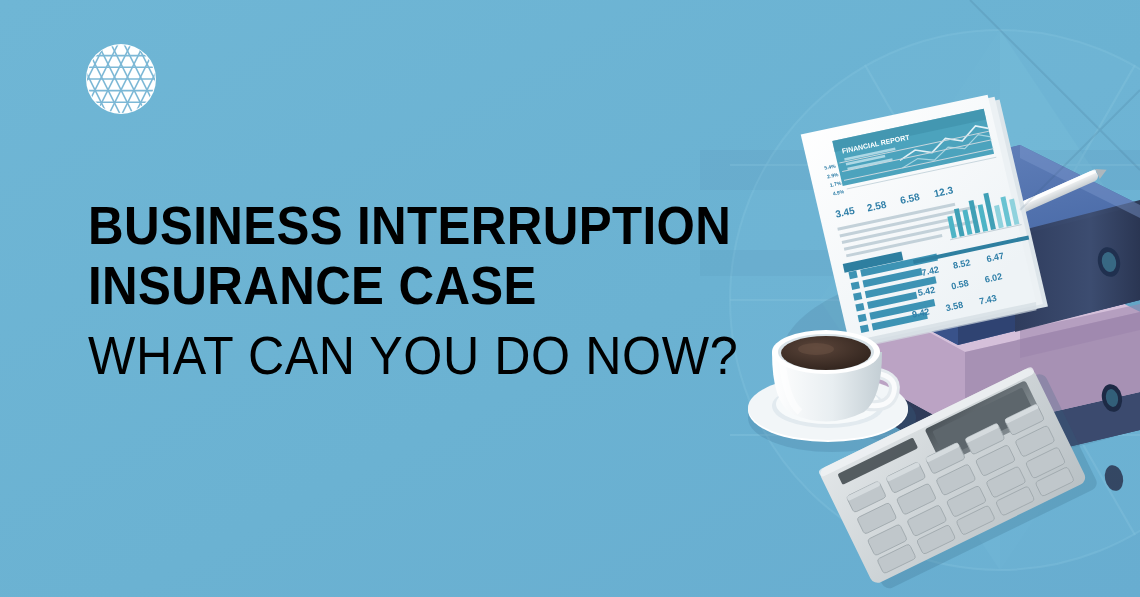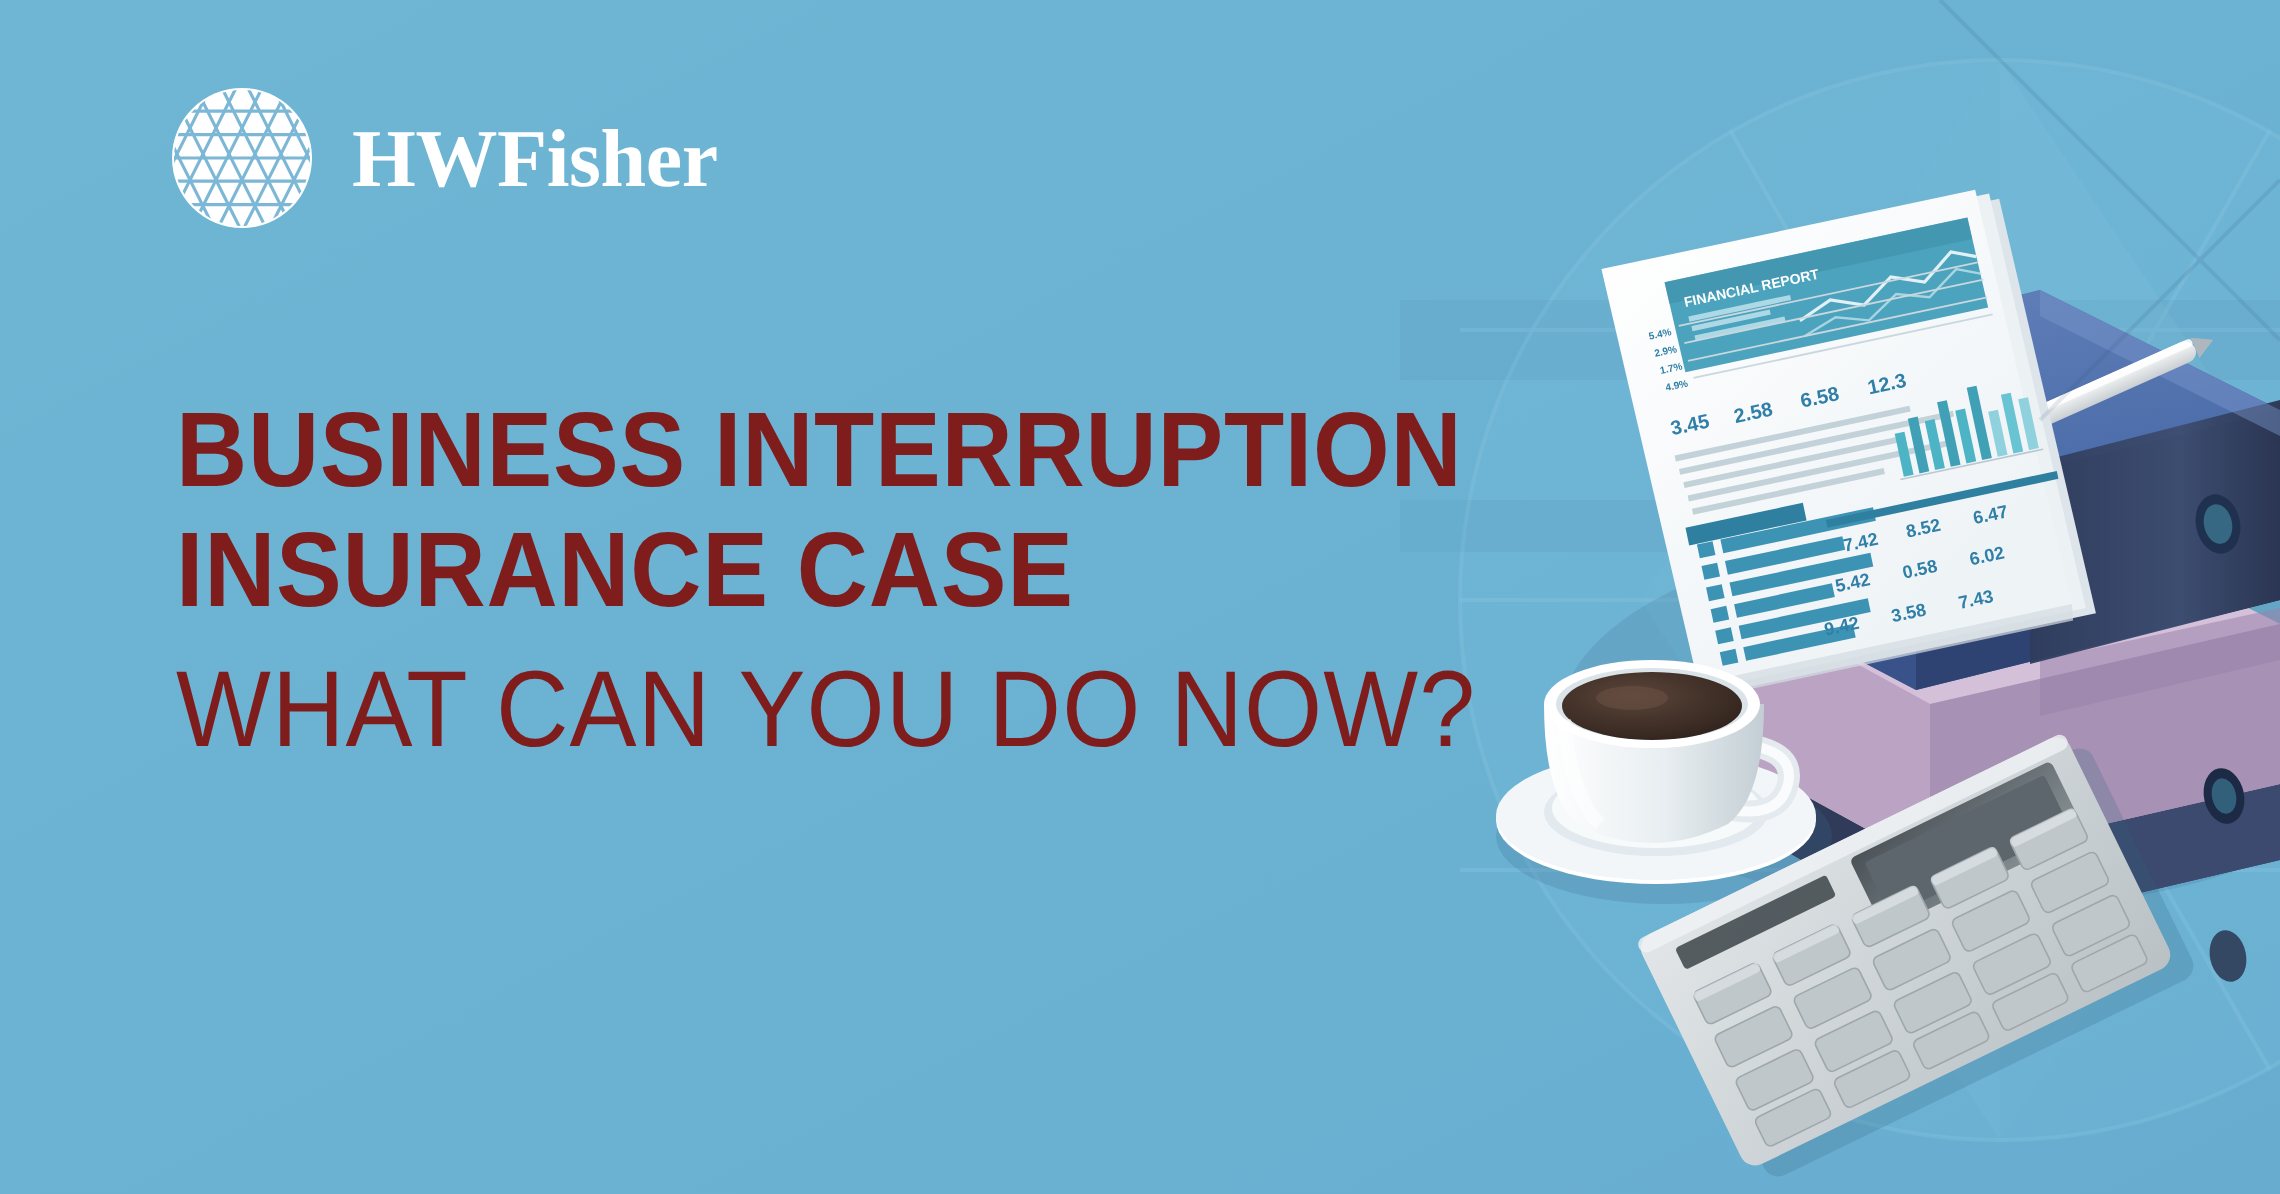--- a/index.html
+++ b/index.html
@@ -54,21 +54,21 @@
     letter-spacing: -0.2px;
     white-space: nowrap;
   }
 
   
   .headline {
     position: absolute;
     left: 88px;
     top: 196px;
     z-index: 20;
-    color: #7f1d1d;
+    color: #000000;
   }
   .hl-line {
     white-space: nowrap;
     font-family: "Liberation Sans Narrow", "Liberation Sans", sans-serif;
     transform-origin: left center;
   }
   .hl-bold {
     font-size: 53px;
     font-weight: 700;
     line-height: 60px;
@@ -174,21 +174,20 @@
 
           <line x1="84" y1="0" x2="44" y2="80"></line>
           <line x1="71" y1="0" x2="31" y2="80"></line>
           <line x1="58" y1="0" x2="18" y2="80"></line>
           <line x1="45" y1="0" x2="5" y2="80"></line>
           <line x1="32" y1="0" x2="-8" y2="80"></line>
           <line x1="19" y1="0" x2="-21" y2="80"></line>
         </g>
       </svg>
     </div>
-    <div class="logo-wordmark">HWFisher</div>
   </div>
 
   <div class="headline">
     <div class="hl-line hl-bold">BUSINESS INTERRUPTION</div>
     <div class="hl-line hl-bold">INSURANCE CASE</div>
     <div class="hl-line hl-light">WHAT CAN YOU DO NOW?</div>
   </div>
 
   <svg class="illustration" viewBox="0 0 420 597" preserveAspectRatio="xMaxYMin meet" aria-hidden="true">
     <defs>

